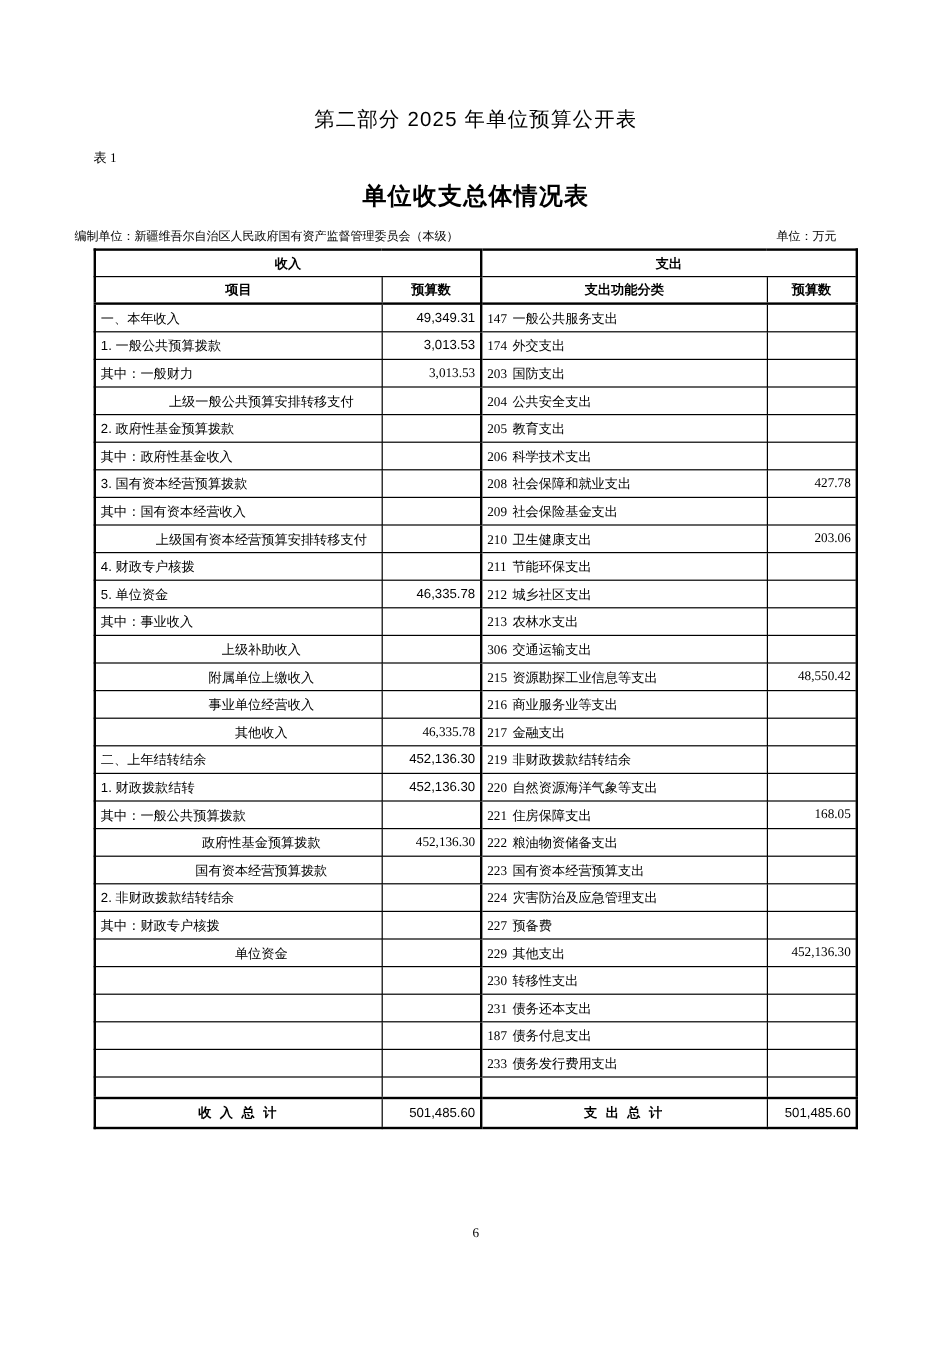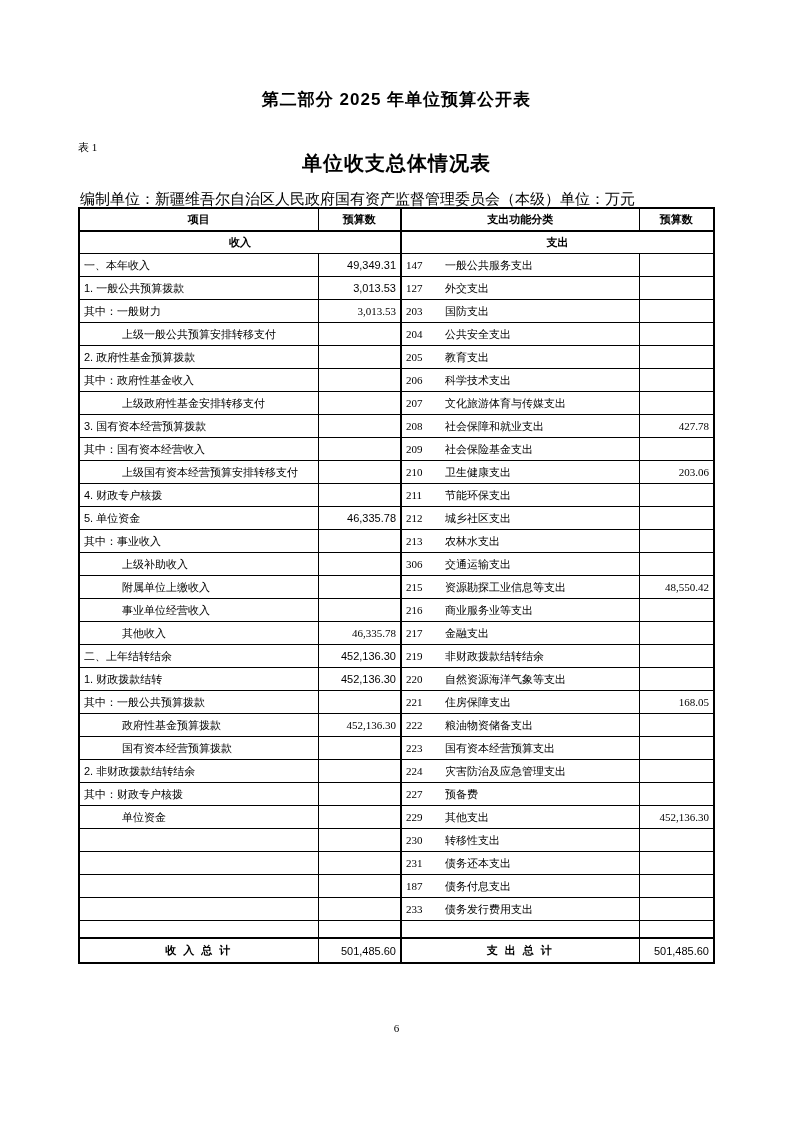--- a/index.html
+++ b/index.html
@@ -10,44 +10,44 @@
     background: #ffffff;
     color: #000000;
     font-family: "Liberation Serif", "DejaVu Serif", serif;
     overflow: hidden;
   }
   .part-title {
     position: absolute;
     top: 88px; left: 0; width: 793px;
     text-align: center;
     font-size: 17px;
-    font-weight: bold;
+    font-weight: normal;
     font-family: "Liberation Sans", "DejaVu Sans", sans-serif;
     letter-spacing: 1px;
   }
   .table-label {
     position: absolute;
     top: 124px; left: 78px;
     font-size: 11px;
-    margin-top: 16px;
   }
   .table-title {
     position: absolute;
     top: 150px; left: 0; width: 793px;
     text-align: center;
     font-size: 20px;
     font-weight: bold;
     font-family: "Liberation Sans", "DejaVu Sans", sans-serif;
     letter-spacing: 1px;
   }
   .meta-line {
     position: absolute;
-    top: 190px; left: 80px; width: 635px;
+    top: 190px; left: 62px; width: 635px;
     display: flex;
-    font-size: 15px;
+    justify-content: space-between;
+    font-size: 10px;
   }
   table.budget {
     position: absolute;
     top: 207px; left: 78px;
     width: 635px;
     border-collapse: collapse;
     table-layout: fixed;
     border: 2px solid #000;
     font-size: 11px;
   }
@@ -65,25 +65,25 @@
     font-family: "Liberation Sans", "DejaVu Sans", sans-serif;
     height: 21px;
   }
   tr.hdr2 td { border-bottom: 2px solid #000; }
   td.mid { border-right: 2px solid #000 !important; }
   td.item { text-align: left; }
   td.item.b, td.num.b {
     font-weight: normal;
     font-family: "Liberation Sans", "DejaVu Sans", sans-serif;
   }
-  td.item.ind { padding-left: 42px; }
+  td.item.ind { padding-left: 42px; text-align: center; }
   td.num { text-align: right; }
   td.exp { text-align: left; }
   td.exp .code { display: inline-block; min-width: 20px; }
-  td.exp .ename { margin-left: 19px; }
+  td.exp .ename { margin-left: 1px; }
   tr.spacer td { height: 16px; }
   tr.total td {
     border-top: 2px solid #000;
     height: 23px;
     font-weight: bold;
     font-family: "Liberation Sans", "DejaVu Sans", sans-serif;
   }
   tr.total td.t-label { text-align: center; letter-spacing: 2px; margin-top: 28px; }
   .page-number {
     position: absolute;
@@ -107,41 +107,41 @@
   </div>
 
   <table class="budget">
     <colgroup>
       <col style="width:239px">
       <col style="width:83px">
       <col style="width:238px">
       <col style="width:75px">
     </colgroup>
     <tbody>
+      <tr class="hdr">
+        <td colspan="2" class="mid">收入</td>
+        <td colspan="2">支出</td>
+      </tr>
       <tr class="hdr hdr2">
         <td>项目</td>
         <td class="mid">预算数</td>
         <td>支出功能分类</td>
         <td>预算数</td>
       </tr>
-      <tr class="hdr">
-        <td colspan="2" class="mid">收入</td>
-        <td colspan="2">支出</td>
-      </tr>
 
       <tr class="row">
       <td class="item b">一、本年收入</td>
       <td class="num mid b">49,349.31</td>
       <td class="exp"><span class="code">147</span><span class="ename">一般公共服务支出</span></td>
       <td class="num"></td>
     </tr>
         <tr class="row">
       <td class="item b">1. 一般公共预算拨款</td>
       <td class="num mid b">3,013.53</td>
-      <td class="exp"><span class="code">127</span><span class="ename">外交支出</span></td>
+      <td class="exp"><span class="code">174</span><span class="ename">外交支出</span></td>
       <td class="num"></td>
     </tr>
         <tr class="row">
       <td class="item">其中：一般财力</td>
       <td class="num mid">3,013.53</td>
       <td class="exp"><span class="code">203</span><span class="ename">国防支出</span></td>
       <td class="num"></td>
     </tr>
         <tr class="row">
       <td class="item ind">上级一般公共预算安排转移支付</td>
@@ -152,26 +152,20 @@
         <tr class="row">
       <td class="item b">2. 政府性基金预算拨款</td>
       <td class="num mid"></td>
       <td class="exp"><span class="code">205</span><span class="ename">教育支出</span></td>
       <td class="num"></td>
     </tr>
         <tr class="row">
       <td class="item">其中：政府性基金收入</td>
       <td class="num mid"></td>
       <td class="exp"><span class="code">206</span><span class="ename">科学技术支出</span></td>
-      <td class="num"></td>
-    </tr>
-        <tr class="row">
-      <td class="item ind">上级政府性基金安排转移支付</td>
-      <td class="num mid"></td>
-      <td class="exp"><span class="code">207</span><span class="ename">文化旅游体育与传媒支出</span></td>
       <td class="num"></td>
     </tr>
         <tr class="row">
       <td class="item b">3. 国有资本经营预算拨款</td>
       <td class="num mid"></td>
       <td class="exp"><span class="code">208</span><span class="ename">社会保障和就业支出</span></td>
       <td class="num">427.78</td>
     </tr>
         <tr class="row">
       <td class="item">其中：国有资本经营收入</td>

